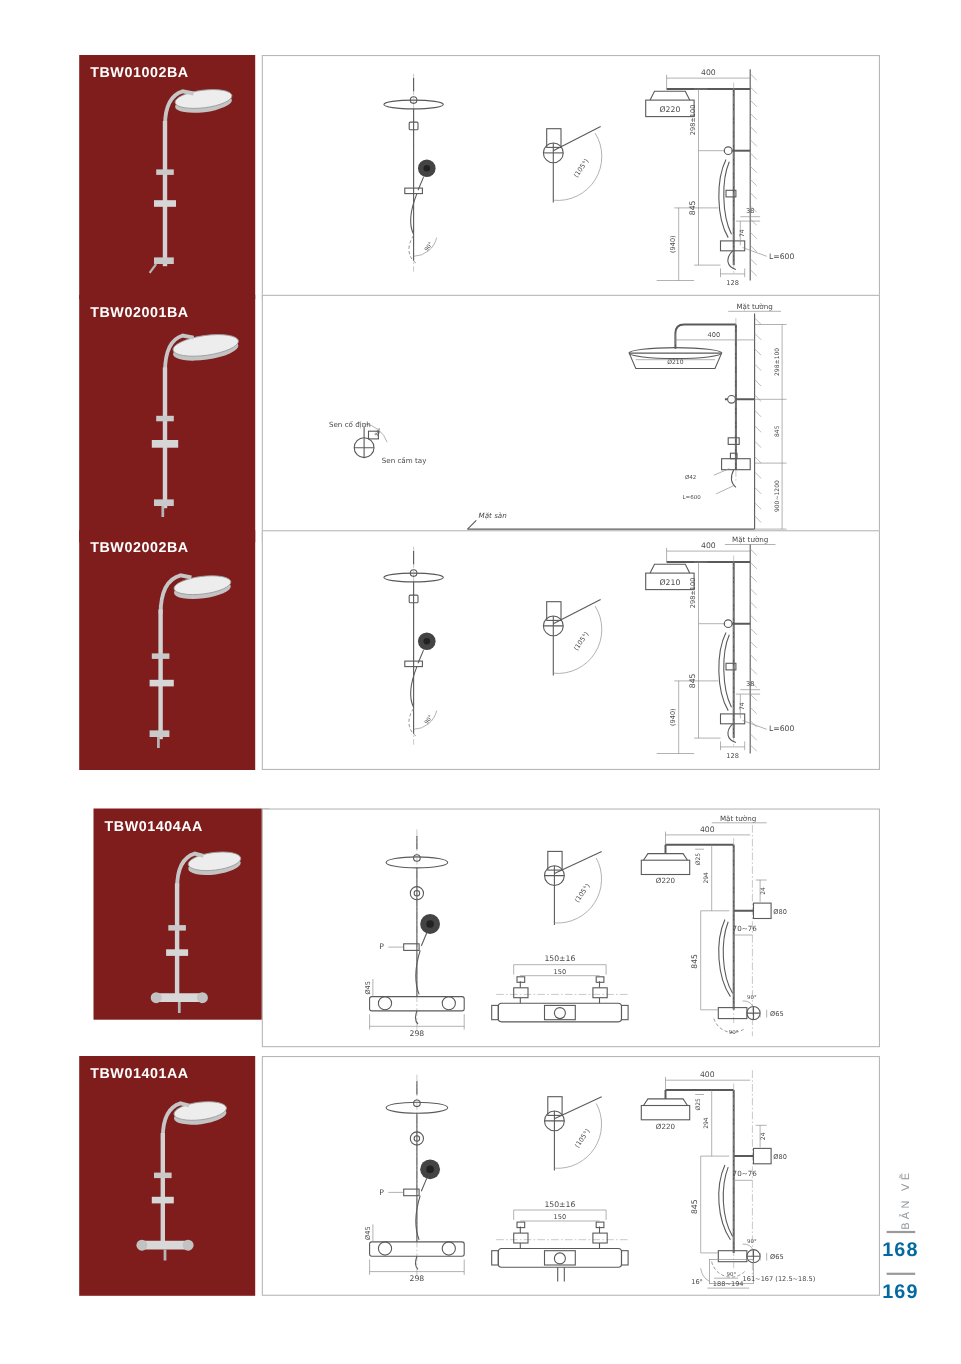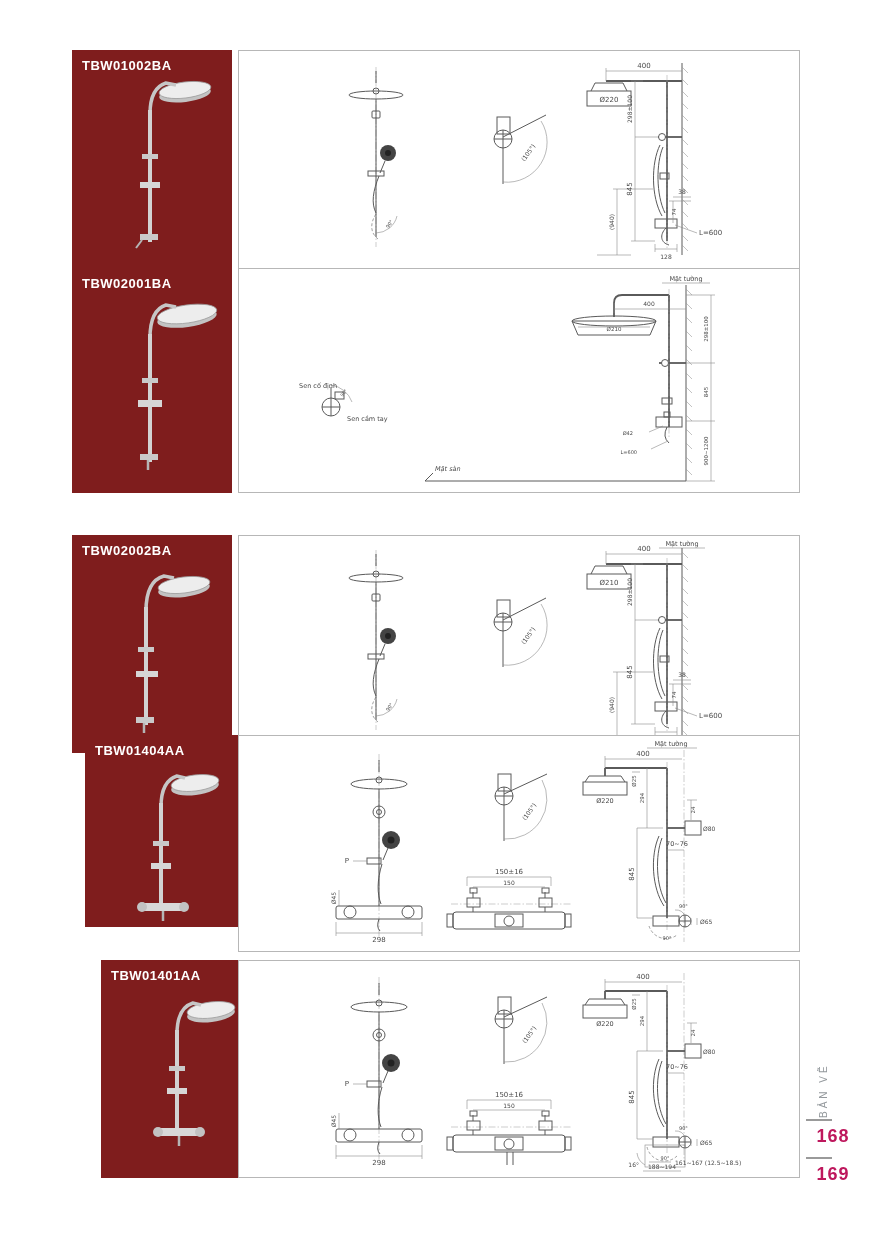--- a/index.html
+++ b/index.html
@@ -14,21 +14,21 @@
   .mid{text-anchor:middle}.end{text-anchor:end}
   .ln{stroke:#5a5a5a;stroke-width:1;fill:none}
   .p2{stroke-width:1.8}
   .dim{stroke:#8a8a8a;stroke-width:.6;fill:none}
   .cl{stroke:#9a9a9a;stroke-width:.5;stroke-dasharray:7 2 1.5 2;fill:none}
   .dsh{stroke:#7a7a7a;stroke-width:.7;stroke-dasharray:3 2;fill:none}
   .hat{stroke:#9a9a9a;stroke-width:.6;fill:none}
   .fillg{fill:#444;stroke:none}
   #footer{position:absolute;left:72px;top:1186px;width:748px;color:#8d8d8d;font-size:13.5px;line-height:1.38;}
   #side-tab{position:absolute;left:818px;top:1038px;height:80px;color:#93989c;font-size:10px;letter-spacing:3px;writing-mode:vertical-rl;transform:rotate(180deg);}
-  .pg{position:absolute;left:802px;width:62px;color:#be185d;font-weight:bold;font-size:18px;letter-spacing:1px;text-align:center;}
+  .pg{position:absolute;left:802px;width:62px;color:#0369a1;font-weight:bold;font-size:18px;letter-spacing:1px;}
   .pgrule{position:absolute;left:806px;width:26px;border-top:2px solid #9a9a9a;height:0;}
 </style>
 </head>
 <body>
 
 <div id="page">
 
   <div class="row" style="top:50px;height:222px;width:728px;">
     <div class="photo-box" style="height:222px;">
       <div class="code">TBW01002BA</div>
@@ -185,21 +185,21 @@
         <text class="t55 mid" transform="translate(469,60) rotate(-90)">298±100</text>
         <text class="t55 mid" transform="translate(469,123) rotate(-90)">845</text>
         <text class="t55 mid" transform="translate(469,182) rotate(-90)">900~1200</text>
         <text x="394" y="166" class="t5 end">Ø42</text>
         <text x="398" y="185" class="t5 end">L=600</text>
         <text x="196" y="202" class="t65" font-style="italic">Mặt sàn</text>
       </svg>
     </div>
   </div>
 
-  <div class="row" style="top:535px;height:218px;width:728px;text-decoration:underline;">
+  <div class="row" style="top:482px;height:218px;width:728px;text-decoration:underline;">
     <div class="photo-box" style="height:218px;">
       <div class="code">TBW02002BA</div>
       <svg width="160" height="218" viewBox="0 0 160 218">
         <ellipse cx="112" cy="54" rx="26" ry="8" fill="#c3c3c3" transform="rotate(-7 112 54)"></ellipse>
         <ellipse cx="112" cy="50" rx="26" ry="8" fill="#ededed" stroke="#9d9d9d" stroke-width="0.8" transform="rotate(-7 112 50)"></ellipse>
         <path d="M74,76 Q74,46 92,41 L102,43" stroke="#c6c6c6" stroke-width="3.5" fill="none"></path>
         <rect x="72" y="72" width="4" height="118" fill="#d2d2d2"></rect>
         <rect x="66" y="112" width="16" height="5" fill="#c9c9c9"></rect>
         <rect x="64" y="136" width="22" height="6" fill="#d6d6d6"></rect>
         <rect x="64" y="182" width="18" height="6" fill="#c9c9c9"></rect>
@@ -416,21 +416,21 @@
         <text x="438" y="110" class="t65 mid">70~76</text>
         <text class="t7 mid" transform="translate(395,138) rotate(-90)">845</text>
         <text x="440" y="172" class="t5">90°</text>
         <text x="461" y="188" class="t6">Ø65</text>
         <text x="428" y="204" class="t5 mid">90°</text>
       </svg>
     </div>
   </div>
 
   <div class="row" style="top:960px;height:218px;width:728px;">
-    <div class="photo-box" style="height:218px;margin-left:29px;">
+    <div class="photo-box" style="height:218px;">
       <div class="code">TBW01401AA</div>
       <svg width="160" height="218" viewBox="0 0 160 218">
         <ellipse cx="110" cy="54" rx="24" ry="8" fill="#c3c3c3" transform="rotate(-7 110 54)"></ellipse>
         <ellipse cx="110" cy="50" rx="24" ry="8" fill="#ededed" stroke="#9d9d9d" stroke-width="0.8" transform="rotate(-7 110 50)"></ellipse>
         <path d="M76,74 Q76,48 92,43 L100,45" stroke="#c6c6c6" stroke-width="3.5" fill="none"></path>
         <rect x="74" y="70" width="4" height="102" fill="#d2d2d2"></rect>
         <rect x="68" y="106" width="16" height="5" fill="#c9c9c9"></rect>
         <rect x="66" y="128" width="20" height="6" fill="#d6d6d6"></rect>
         <rect x="54" y="168" width="48" height="8" rx="4" fill="#d8d8d8"></rect>
         <circle cx="57" cy="172" r="5" fill="#c2c2c2"></circle>

